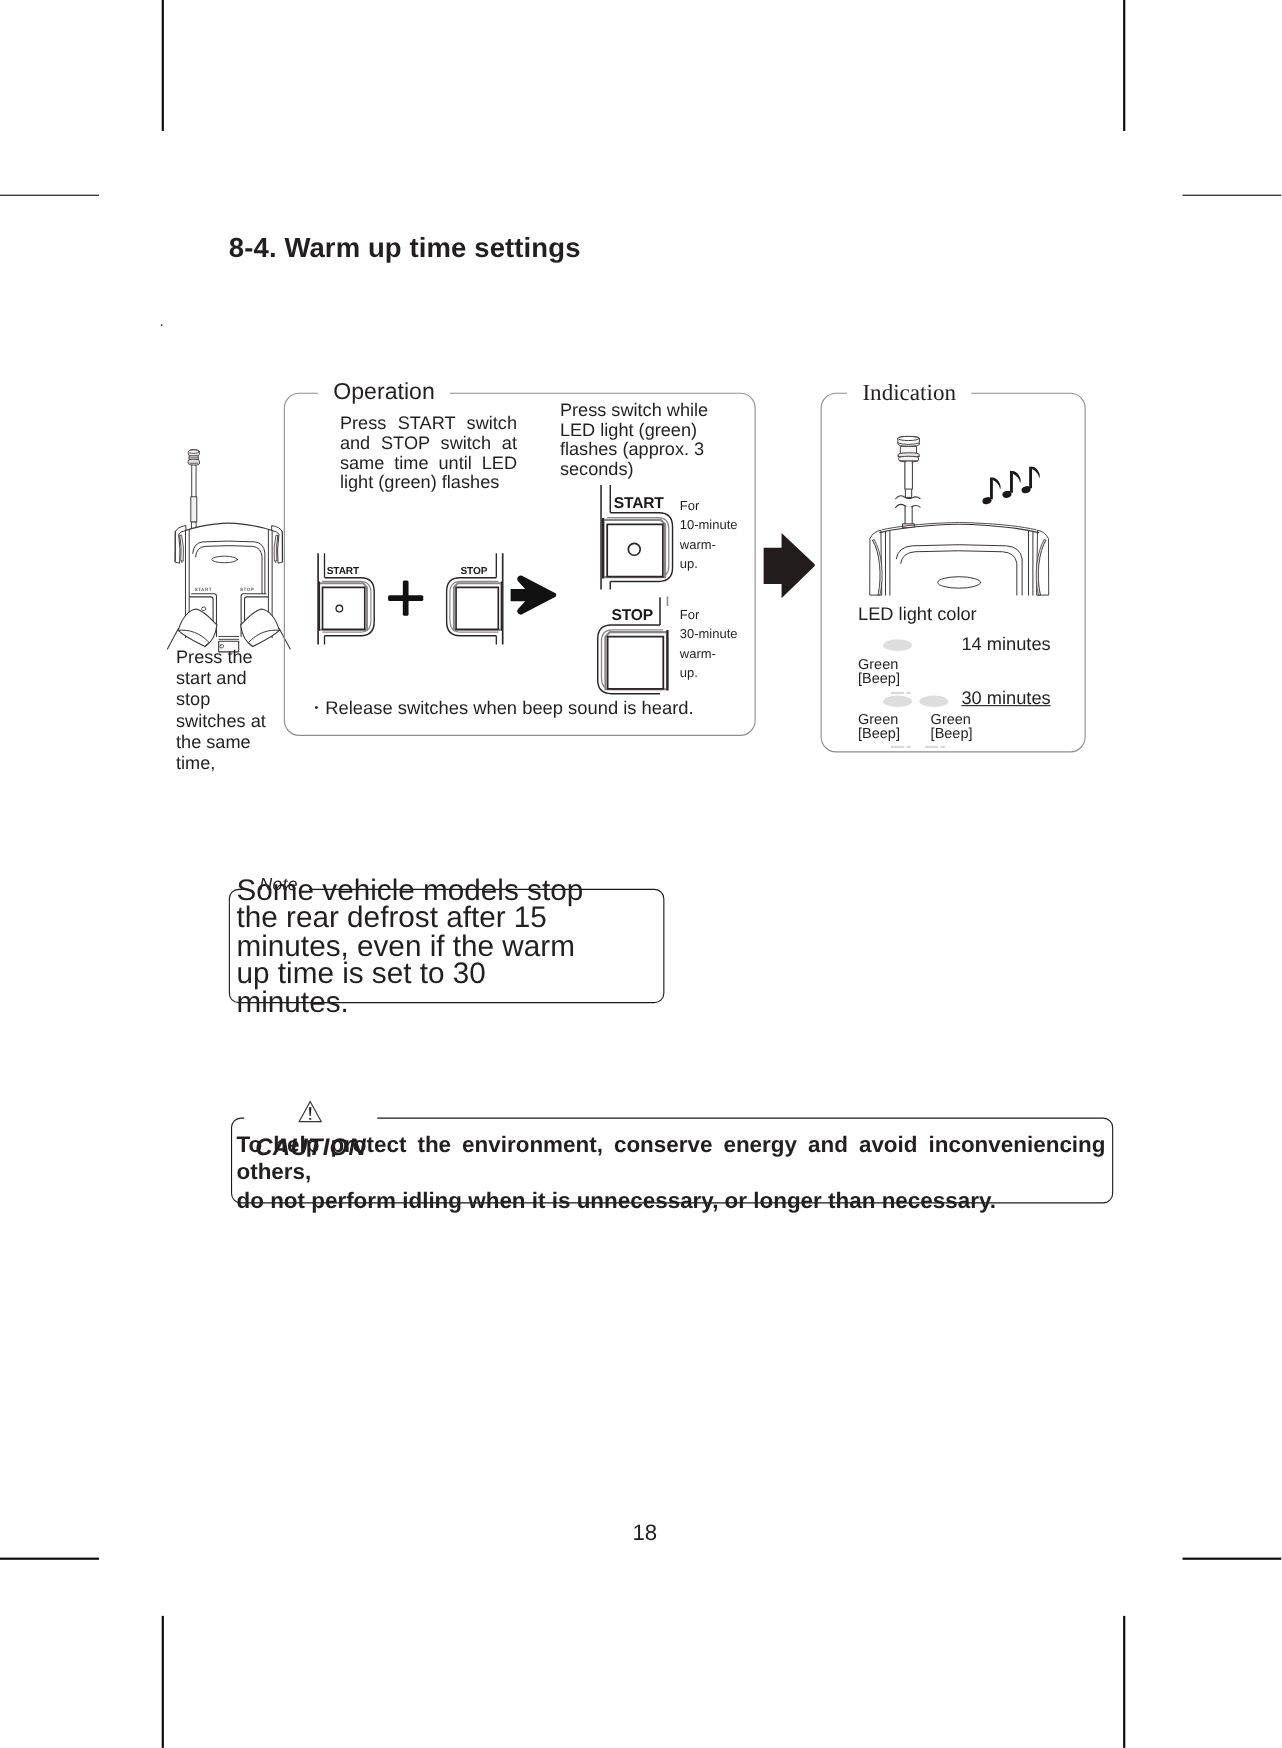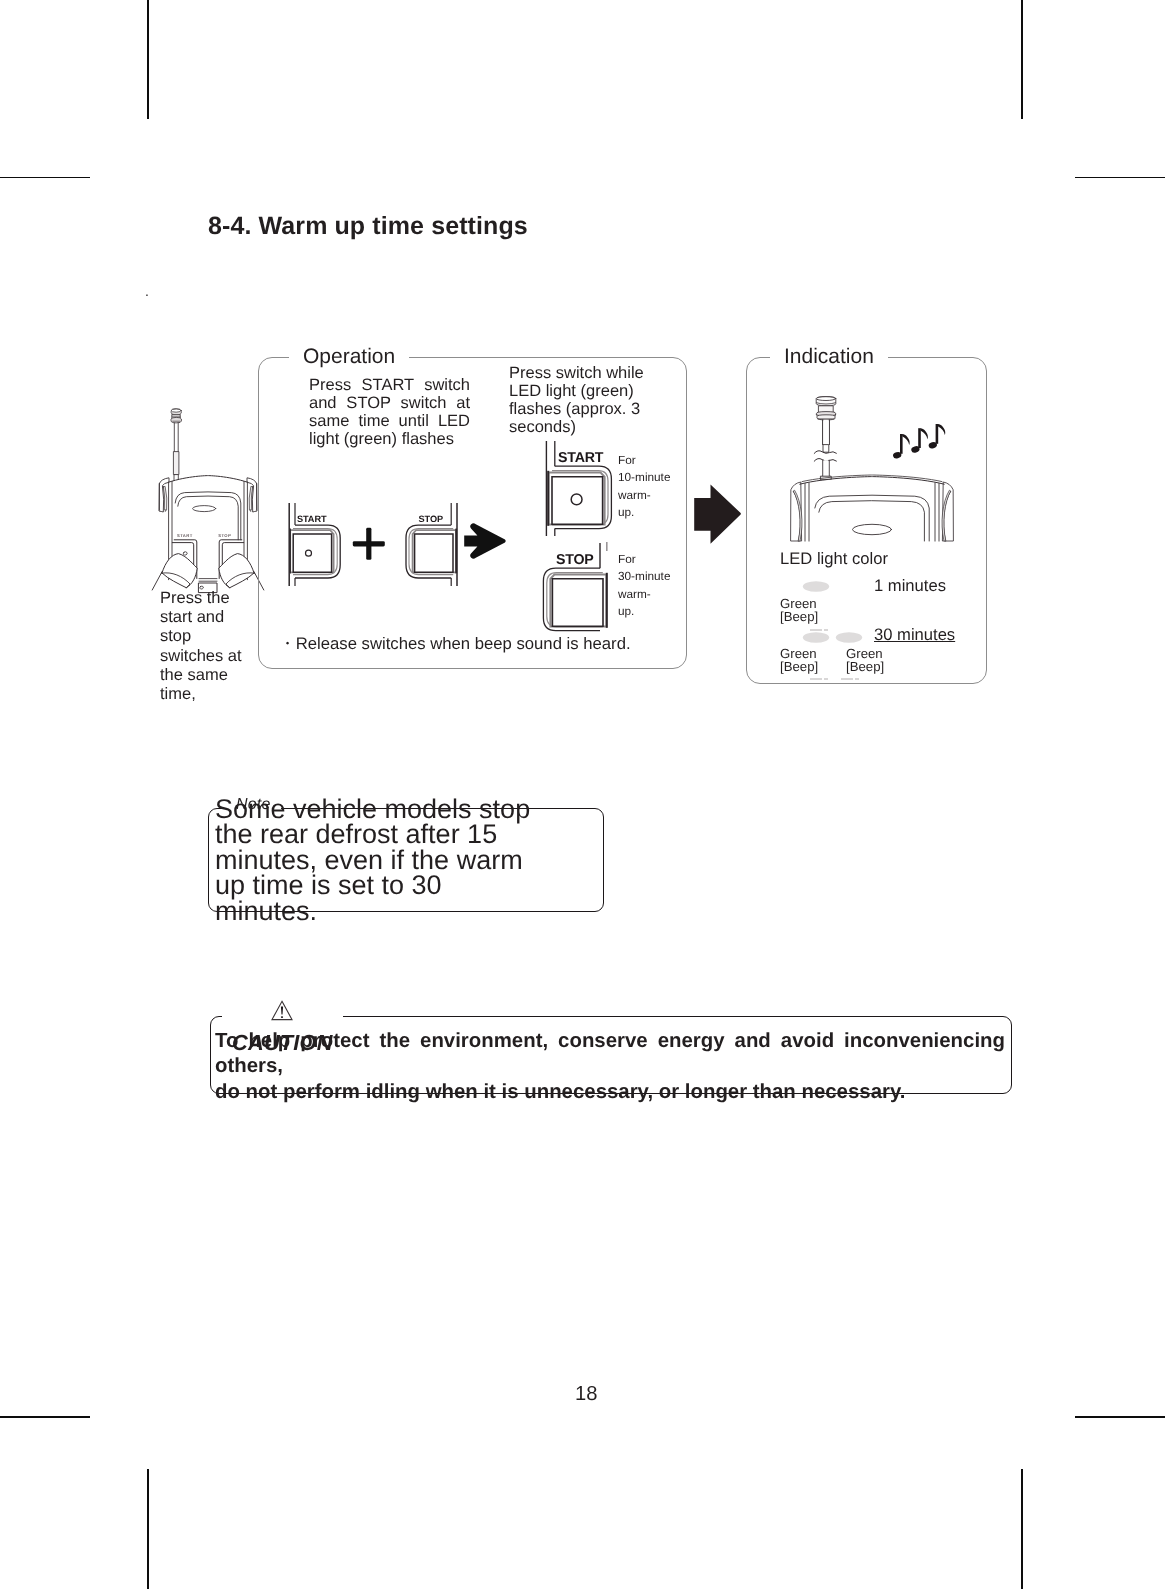--- a/index.html
+++ b/index.html
@@ -184,21 +184,21 @@
     <div>30-minute</div>
     <div>warm-</div>
     <div>up.</div>
   </div>
 
   <svg style="position:absolute;left:693px;top:483px;width:49px;height:63px;" viewBox="0 0 49 63">
     <path d="M1.2 15.0 L17.5 15.0 L17.5 1.5 L47.4 29.8 Q48.4 30.8 47.4 31.8 L17.5 60.8 L17.5 47.8 L1.2 47.8 Z" fill="#231c1d"></path>
   </svg>
 
   <div class="panel" style="left:746px;top:357px;width:239px;height:325px;"></div>
-  <div class="panel-title" style="left:770px;top:345px;padding:0 14px;">Indication</div>
+  <div class="panel-title" style="left:770px;top:345px;padding:0 14px;font-family:Liberation Serif, serif;">Indication</div>
 
   <svg style="position:absolute;left:786px;top:396px;width:172px;height:146px;" viewBox="0 0 172 146">
     <g fill="none" stroke="#3a3336" stroke-width="0.85" stroke-linejoin="round" stroke-linecap="round">
 
       <g stroke-width="0.85">
         <path d="M30.2 2.6 q0 -2.0 9.8 -2.0 q9.8 0 9.8 2.0 l0 5.2 q0 1.9 -9.8 1.9 q-9.8 0 -9.8 -1.9 z" fill="#fbfafa"></path>
         <ellipse cx="40.0" cy="2.6" rx="9.8" ry="1.9" fill="#fff"></ellipse>
         <path d="M30.6 6.8 q4.0 1.2 9.4 1.2 q5.4 0 9.4 -1.2" stroke-width="0.8"></path>
         <path d="M32.8 9.8 l14.4 0 l0 8.2 l-14.4 0 z" fill="#f7f5f5"></path>
         <path d="M30.4 17.2 q0 -1.6 9.6 -1.6 q9.6 0 9.6 1.6 l0 1.8 q0 2.0 -9.6 2.0 q-9.6 0 -9.6 -2.0 z" fill="#e6e2e3"></path>
@@ -256,21 +256,21 @@
       <use href="#eighth-note" x="25.2" y="7.8"></use>
       <use href="#eighth-note" x="42.6" y="3.6"></use>
     </g>
   </svg>
 
   <div style="position:absolute;left:780px;top:549px;font-size:16.6px;text-align:right;">LED light color</div>
 
   <svg style="position:absolute;left:802px;top:580px;width:28px;height:13px;" viewBox="0 0 28 13">
     <ellipse cx="14" cy="6.5" rx="13.2" ry="5.3" fill="#dedcdc"></ellipse>
   </svg>
-  <div style="position:absolute;left:874px;top:576px;font-size:16.6px;">1 minutes</div>
+  <div style="position:absolute;left:874px;top:576px;font-size:16.6px;">14 minutes</div>
   <div style="position:absolute;left:780px;top:596px;font-size:13.2px;">Green</div>
   <div style="position:absolute;left:780px;top:609px;font-size:13.2px;">[Beep]</div>
 
   <svg style="position:absolute;left:802px;top:631px;width:28px;height:13px;" viewBox="0 0 28 13">
     <ellipse cx="14" cy="6.5" rx="13.2" ry="5.3" fill="#dedcdc"></ellipse>
   </svg>
   <svg style="position:absolute;left:835px;top:631px;width:28px;height:13px;" viewBox="0 0 28 13">
     <ellipse cx="14" cy="6.5" rx="13.2" ry="5.3" fill="#dedcdc"></ellipse>
   </svg>
   <div style="position:absolute;left:874px;top:625px;font-size:16.6px;text-decoration:underline;">30 minutes</div>

